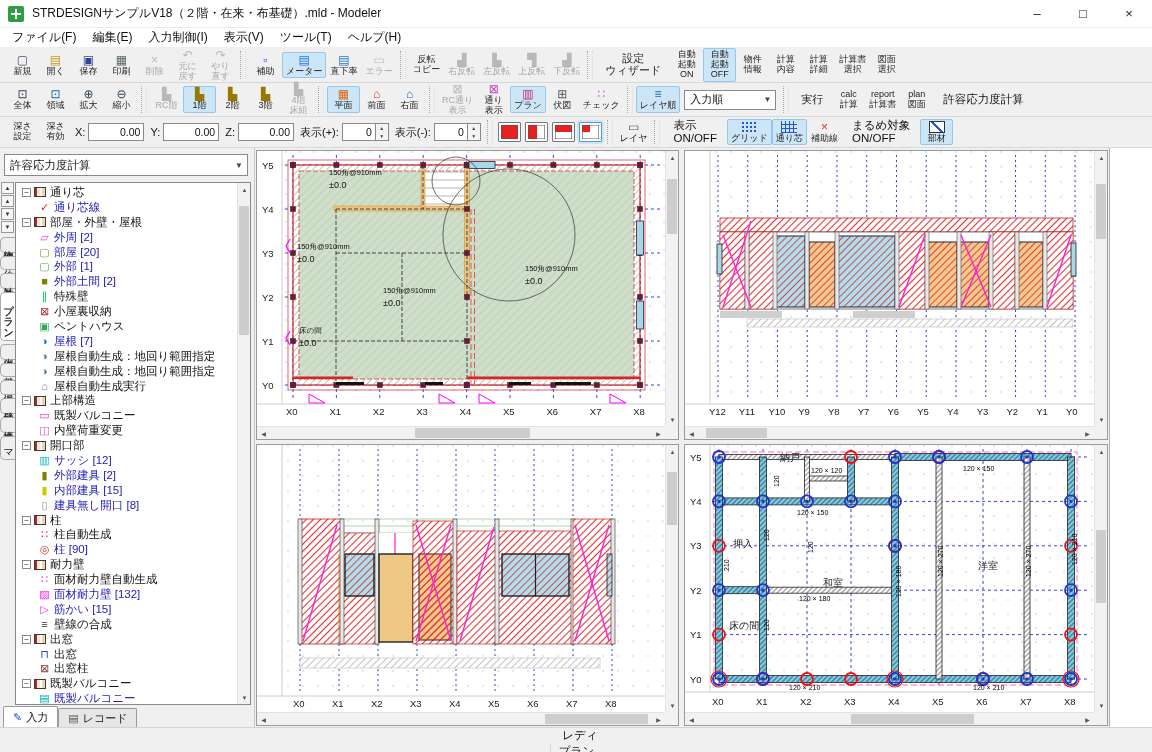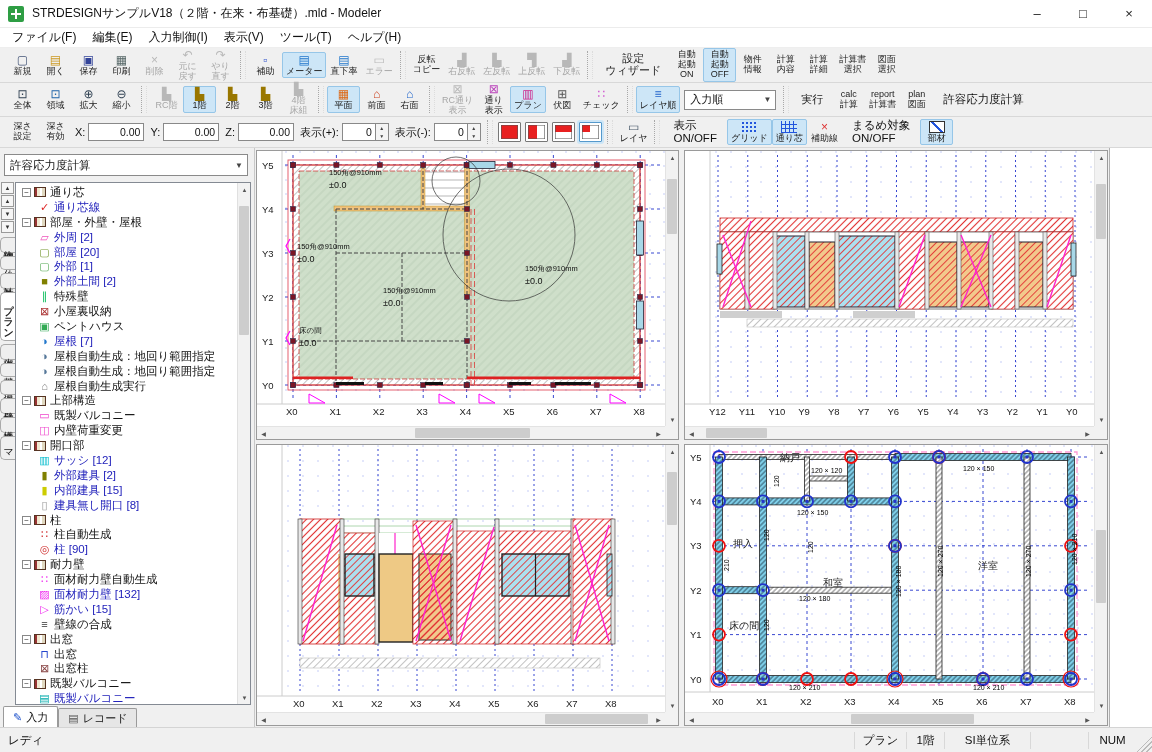--- a/index.html
+++ b/index.html
@@ -80,21 +80,21 @@
   .pane{position:absolute;background:#fff;border:1px solid #9a9a9a;}
   .vsb{position:absolute;right:0;top:0;width:13px;bottom:13px;background:#f2f2f2;display:flex;flex-direction:column;border-left:1px solid #e3e3e3;}
   .hsb{position:absolute;left:0;bottom:0;height:13px;right:13px;background:#f2f2f2;display:flex;border-top:1px solid #e3e3e3;}
   .sbarrow{width:13px;height:13px;font-size:6px;color:#555;display:flex;align-items:center;justify-content:center;flex:none;}
   .vtrack,.htrack{flex:1;position:relative;}
   .vthumb{position:absolute;left:1px;right:1px;background:#cdcdcd;border-radius:1px;}
   .hthumb{position:absolute;top:1px;bottom:1px;background:#cdcdcd;border-radius:1px;}
   .sbcorner{position:absolute;right:0;bottom:0;width:13px;height:13px;background:#f2f2f2;}
 
   
-  #statusbar{position:absolute;bottom:0;left:0;right:0;height:25px;background:#f0f0f0;border-top:1px solid #d4d4d4;display:flex;align-items:center;font-size:11.5px;}
+  #statusbar{position:absolute;bottom:0;left:0;right:0;height:25px;background:#f0f0f0;border-top:1px solid #d4d4d4;display:flex;align-items:center;font-size:11.5px;flex-direction:column;}
   #statusbar .cell{border-left:1px solid #d8d8d8;height:17px;display:flex;align-items:center;justify-content:center;flex:none;}
   #sb-ready{padding-left:8px;flex:1;}
   #sb-grip{width:16px;height:100%;background:linear-gradient(135deg,transparent 0 60%,#bbb 60% 64%,transparent 64% 72%,#bbb 72% 76%,transparent 76% 84%,#bbb 84% 88%,transparent 88%);}
 </style>
 </head>
 <body>
 
 <div id="titlebar">
   <div id="appicon"></div>
   <div id="apptitle">STRDESIGNサンプルV18（２階・在来・布基礎）.mld - Modeler</div>

